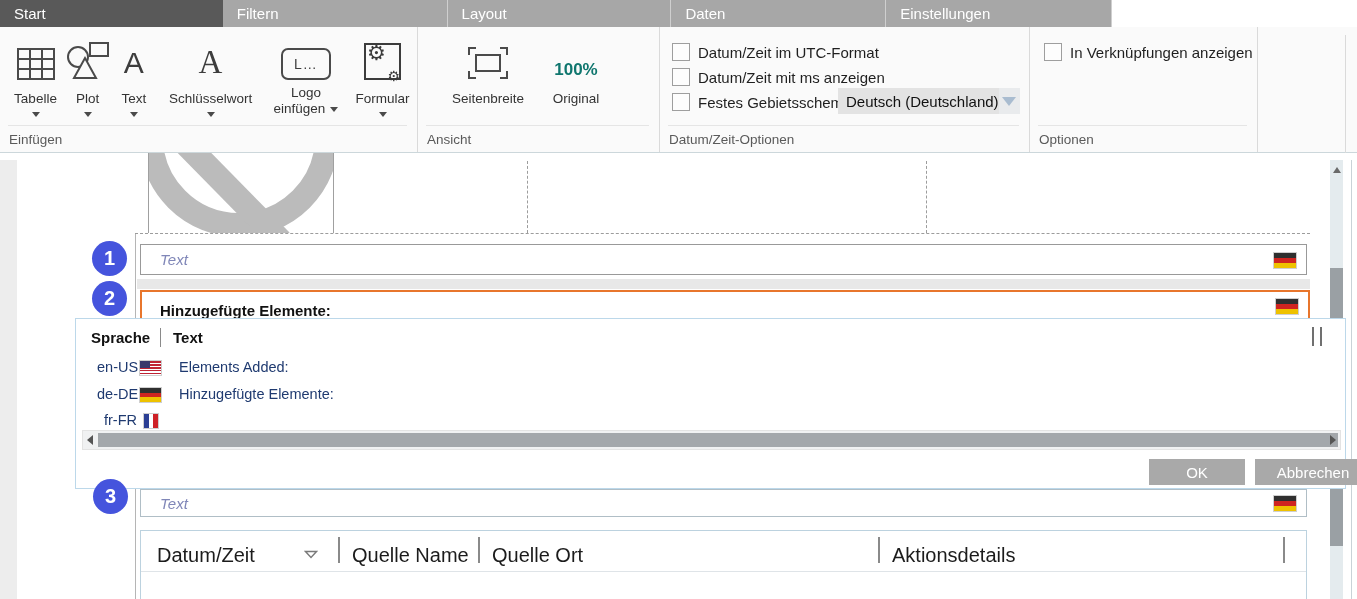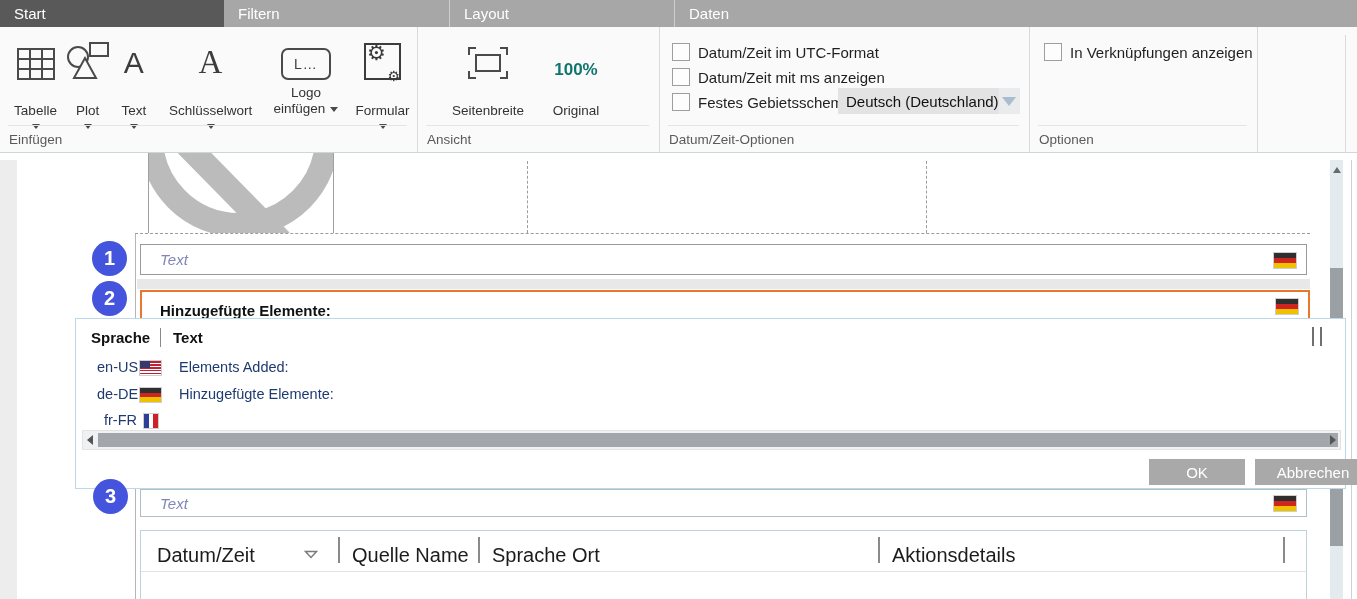--- a/index.html
+++ b/index.html
@@ -1,32 +1,32 @@
 <!DOCTYPE html>
 <html><head>
 <meta charset="utf-8">
 <style>
   html,body{margin:0;padding:0;}
   body{width:1357px;height:599px;position:relative;overflow:hidden;background:#fff;
        font-family:"Liberation Sans",sans-serif;color:#1f1f1f;}
   
-  .tabbar{position:absolute;left:0;top:0;width:1357px;height:27px;background:#a7a7a7;display:flex;}
+  .tabbar{position:absolute;left:0;top:0;width:1112px;height:27px;background:#a7a7a7;display:flex;}
   .tab{height:27px;line-height:27px;color:#fff;font-size:15px;padding-left:14px;box-sizing:border-box;cursor:default;}
   .tab.active{background:#595959;}
   .tab.sepL{border-left:1px solid #cfcfcf;}
   .tab.sepR{border-right:1px solid #cfcfcf;}
   
   .ribbon{position:absolute;left:0;top:27px;width:1357px;height:125px;background:#fafafa;border-bottom:1px solid #ccd7db;}
   .rgroup{position:absolute;top:0;height:125px;box-sizing:border-box;border-right:1px solid #dadada;}
   .glabel{position:absolute;left:9px;bottom:5px;font-size:13.5px;color:#5a5a5a;white-space:nowrap;}
   .gsep{position:absolute;left:8px;right:10px;bottom:26px;height:1px;background:#e5e5e5;}
   .btnrow{display:flex;align-items:flex-start;padding-top:7px;}
   .rbtn{display:flex;flex-direction:column;align-items:center;box-sizing:border-box;cursor:default;}
   .rbtn .ic{height:46px;display:flex;align-items:flex-end;justify-content:center;}
-  .rbtn .lbl{font-size:13.5px;color:#333;margin-top:23px;line-height:16px;white-space:nowrap;}
+  .rbtn .lbl{font-size:13.5px;color:#333;margin-top:11px;line-height:16px;white-space:nowrap;}
   .rbtn .lbl2{font-size:13.5px;color:#333;margin-top:5px;text-align:center;line-height:16px;}
   .dar{width:0;height:0;border-left:4px solid transparent;border-right:4px solid transparent;border-top:5px solid #4a4a4a;margin-top:5px;}
   .dar.inl{display:inline-block;margin:0 0 1px 5px;}
   .bigA{font-size:30px;color:#3d3d3d;line-height:34px;}
   .bigA2{font-family:"Liberation Serif",serif;font-size:33px;color:#3d3d3d;line-height:36px;}
   .logoic{width:46px;height:28px;border:2px solid #4a4a4a;border-radius:7px;display:flex;align-items:center;justify-content:center;font-size:14px;color:#3d3d3d;letter-spacing:1px;}
   .formic{width:33px;height:33px;border:2px solid #3c3c3c;position:relative;font-family:"DejaVu Sans",sans-serif;color:#3a3a3a;}
   .formic .g1{position:absolute;left:1px;top:-4px;font-size:21px;}
   .formic .g2{position:absolute;right:-1px;bottom:-6px;font-size:14px;}
   .pct{font-size:17px;font-weight:700;color:#0f766e;}
@@ -80,20 +80,21 @@
   .lthr{position:absolute;left:0;right:0;top:40px;height:1px;background:#dfe4e8;}
 </style>
 </head>
 <body>
 
 <div class="tabbar">
   <div class="tab active" style="width:224px">Start</div>
   <div class="tab" style="width:225px">Filtern</div>
   <div class="tab sepL" style="width:225px">Layout</div>
   <div class="tab sepL" style="width:216px">Daten</div>
+  <div class="tab sepL sepR" style="width:228px">Einstellungen</div>
 </div>
 
 <div class="ribbon">
 
   <div class="rgroup" style="left:0;width:418px">
     <div class="btnrow" style="padding-left:6px">
       <div class="rbtn" style="width:60px">
         <div class="ic">
           <svg width="38" height="32" viewBox="0 0 38 32">
               <rect x="1" y="1" width="36" height="30" fill="none" stroke="#4a4a4a" stroke-width="2"></rect>
@@ -284,19 +285,19 @@
   </div>
 
   <div class="logtable">
     <span class="lth" style="left:16px">Datum/Zeit</span>
     <svg style="position:absolute;left:163px;top:19px" width="14" height="9" viewBox="0 0 14 9">
         <path d="M1.5 1.5 L12.5 1.5 L7 7.5 Z" fill="none" stroke="#7a7a7a" stroke-width="1.4"></path>
       </svg>
     <div class="ltsep" style="left:197px"></div>
     <span class="lth" style="left:211px">Quelle Name</span>
     <div class="ltsep" style="left:337px"></div>
-    <span class="lth" style="left:351px">Sprache Ort</span>
+    <span class="lth" style="left:351px">Quelle Ort</span>
     <div class="ltsep" style="left:737px"></div>
     <span class="lth" style="left:751px">Aktionsdetails</span>
     <div class="ltsep" style="left:1142px"></div>
     <div class="lthr"></div>
   </div>
 </div>
 
 </body></html>

